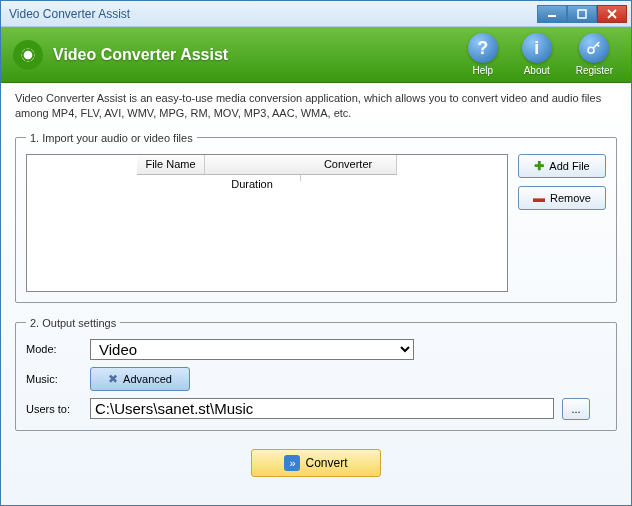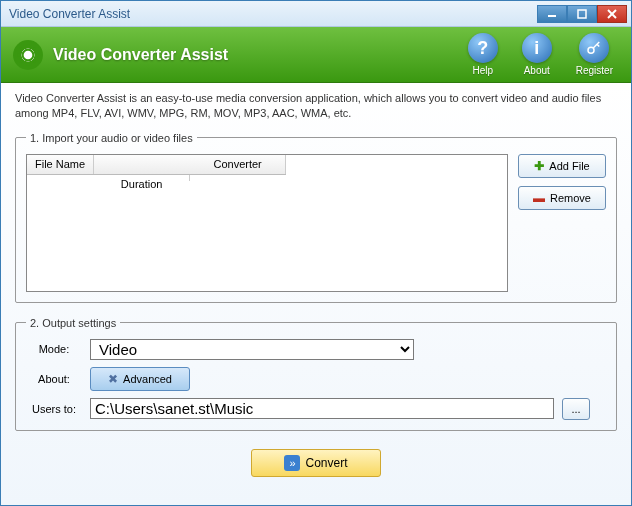--- a/index.html
+++ b/index.html
@@ -23,36 +23,36 @@
 .ribbon-icon { width: 30px; height: 30px; border-radius: 50%; background: radial-gradient(circle at 35% 30%, #8fc8f8, #2a6db5); display: flex; align-items: center; justify-content: center; color: #fff; font-size: 18px; font-weight: bold; box-shadow: 0 1px 3px rgba(0,0,0,0.3); }
 .ribbon-label { color: #fff; font-size: 10px; text-shadow: 0 1px 1px rgba(0,0,0,0.3); }
 
 .content { flex: 1; padding: 8px 14px 10px 14px; background: linear-gradient(#fff, #f0f6fc); display: flex; flex-direction: column; }
 .desc { color: #333; line-height: 1.4; margin-bottom: 10px; }
 
 fieldset { border: 1px solid #999; padding: 10px 10px 10px 10px; margin-bottom: 14px; border-radius: 2px; }
 legend { padding: 0 4px; color: #333; }
 
 .import-body { display: flex; gap: 10px; }
-.file-table-wrap { flex: 1; border: 1px solid #888; background: #fff; height: 138px; display: flex; flex-direction: row; }
+.file-table-wrap { flex: 1; border: 1px solid #888; background: #fff; height: 138px; display: flex; flex-direction: column; align-items: center; }
 .file-table-head { display: flex; height: 20px; background: linear-gradient(#fdfdfd, #ececec); border-bottom: 1px solid #bbb; }
 .file-table-head .col { padding: 3px 8px; border-right: 1px solid #ccc; }
 .col-name { flex: 1; }
 .col-dur { width: 96px; text-align: center; margin-top: 20px; }
 .col-prog { width: 96px; text-align: center; }
 .file-table-body { flex: 1; background: #fff; }
 
 .side-btns { display: flex; flex-direction: column; gap: 8px; width: 88px; }
 .btn { height: 24px; border: 1px solid #6a8fb5; background: linear-gradient(#fdfefe, #e0ecf6); border-radius: 3px; display: flex; align-items: center; justify-content: center; gap: 5px; cursor: pointer; font-size: 11px; padding: 0 6px; }
 .icon-plus { color: #3a9810; font-weight: bold; font-size: 12px; }
 .icon-minus { color: #c03020; font-weight: bold; font-size: 12px; }
 
 .output-rows { display: flex; flex-direction: column; gap: 7px; }
 .row { display: flex; align-items: center; gap: 8px; }
-.row-label { width: 56px; text-align: center; }
+.row-label { width: 56px; text-align: left; }
 .row select, .row input[type=text] { height: 21px; border: 1px solid #7a7a7a; font-size: 15px; padding: 0 4px; background: #fff; }
 .sel-mode, .sel-format { width: 324px; }
 .in-saveto { width: 464px; }
 .btn-adv { width: 100px; height: 24px; background: linear-gradient(#d6e8fa, #a8ceee); border: 1px solid #5a8cc0; }
 .icon-tools { color: #5070a0; font-size: 12px; }
 .btn-browse { width: 28px; height: 22px; font-size: 11px; padding: 0; }
 
 .footer { display: flex; justify-content: center; padding: 4px 0 8px 0; }
 .btn-convert { width: 130px; height: 28px; background: linear-gradient(#fff3c0, #f8d860); border: 1px solid #d0a830; font-size: 12px; }
 .icon-arrow { width: 16px; height: 16px; background: #3a80d0; border-radius: 3px; color: #fff; display: flex; align-items: center; justify-content: center; font-size: 11px; }
@@ -153,21 +153,21 @@
     <fieldset>
       <legend>2. Output settings</legend>
       <div class="output-rows">
         <div class="row">
           <span class="row-label">Mode:</span>
           <select class="sel-mode">
             <option>Video</option>
           </select>
         </div>
         <div class="row">
-          <span class="row-label">About:</span>
+          <span class="row-label">Music:</span>
           <div class="btn btn-adv">
             <span class="icon-tools">✖</span>
             <span>Advanced</span>
           </div>
         </div>
         <div class="row">
           <span class="row-label">Users to:</span>
           <input type="text" class="in-saveto" value="C:\Users\sanet.st\Music" style="">
           <div class="btn btn-browse">
             <span>...</span>

